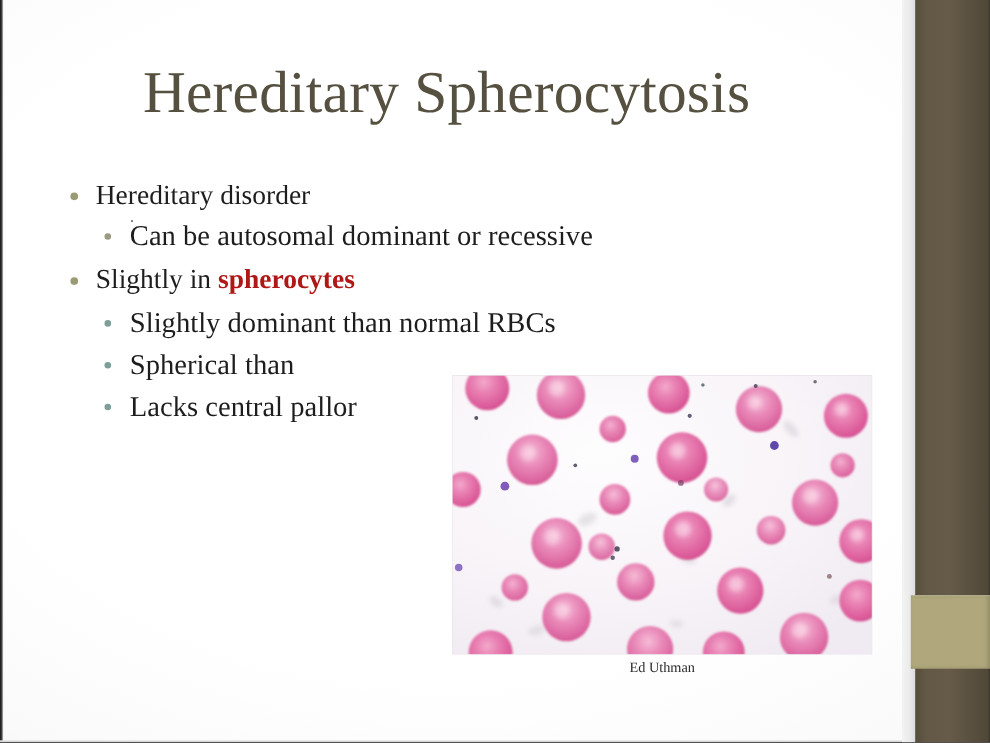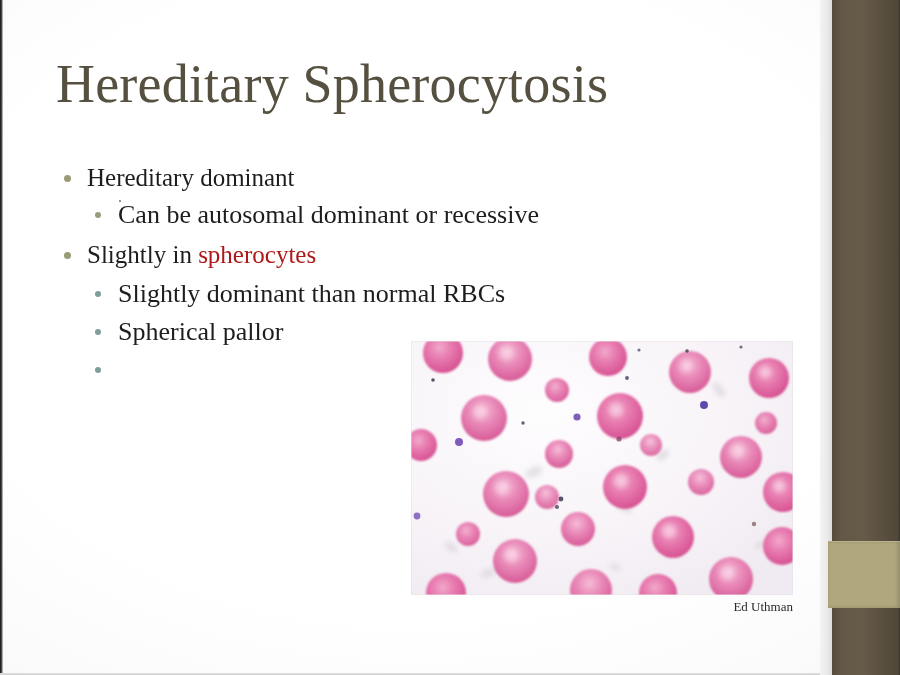--- a/index.html
+++ b/index.html
@@ -72,20 +72,21 @@
     position: absolute;
     left: 56px;
     top: 52px;
     width: 700px;
     font-family: "Liberation Serif", "DejaVu Serif", serif;
     font-size: 54px;
     line-height: 64px;
     color: #55503f;
     letter-spacing: 0.2px;
     white-space: nowrap;
+    text-align: center;
   }
 
   
   #body {
     position: absolute;
     left: 56px;
     top: 160px;
     width: 740px;
   }
   .lvl1 {
@@ -120,21 +121,21 @@
     top: 14px;
     width: 6px;
     height: 6px;
     border-radius: 50%;
     background: #7d9e99;
   }
   .lvl2.olive > .bullet { background: #9a9a82; }
 
   .accent-red {
     color: #b01818;
-    font-weight: normal;
+    font-weight: bold;
   }
 
   
   .speck {
     position: absolute;
     left: 63px;
     top: 2px;
     width: 2px;
     height: 2px;
     border-radius: 50%;
@@ -156,21 +157,21 @@
     background:
       radial-gradient(ellipse 70% 60% at 30% 30%, #fdfbfc 0%, #f8f5f8 60%, #f3eff4 100%);
   }
   #smear svg { display: block; }
 
   #caption {
     position: absolute;
     left: 411px;
     top: 598px;
     width: 382px;
-    text-align: right;
+    text-align: center;
     font-family: "Liberation Serif", "DejaVu Serif", serif;
     font-size: 13px;
     line-height: 18px;
     color: #2a2a2a;
   }
 </style>
 </head>
 <body>
 
 <div id="slide">
@@ -183,46 +184,47 @@
     <div id="right-band-inner-shadow"></div>
   </div>
   <div id="accent-block"></div>
 
   <div id="title">Hereditary Spherocytosis</div>
 
   <div id="body">
 
     <div class="lvl1">
       <span class="bullet"></span>
-      <span>Hereditary dominant</span>
+      <span>Hereditary disorder</span>
     </div>
 
     <div class="lvl2 olive">
       <span class="speck"></span>
       <span class="bullet"></span>
       <span>Can be autosomal dominant or recessive</span>
     </div>
 
     <div class="lvl1" style="margin-top:6px;">
       <span class="bullet"></span>
       <span>Slightly in </span><span class="accent-red">spherocytes</span>
     </div>
 
     <div class="lvl2" style="margin-top:4px;">
       <span class="bullet"></span>
       <span>Slightly dominant than normal RBCs</span>
     </div>
 
     <div class="lvl2" style="margin-top:5px;">
       <span class="bullet"></span>
-      <span>Spherical pallor</span>
+      <span>Spherical than</span>
     </div>
 
     <div class="lvl2" style="margin-top:5px;">
       <span class="bullet"></span>
+      <span>Lacks central pallor</span>
     </div>
 
   </div>
 
   <div id="figure">
     <div id="smear">
       <svg width="382" height="254" viewBox="0 0 382 254" xmlns="http://www.w3.org/2000/svg">
         <defs>
           <radialGradient id="rbc" cx="42%" cy="36%" r="68%">
             <stop offset="0%" stop-color="#f3a9cb"></stop>

